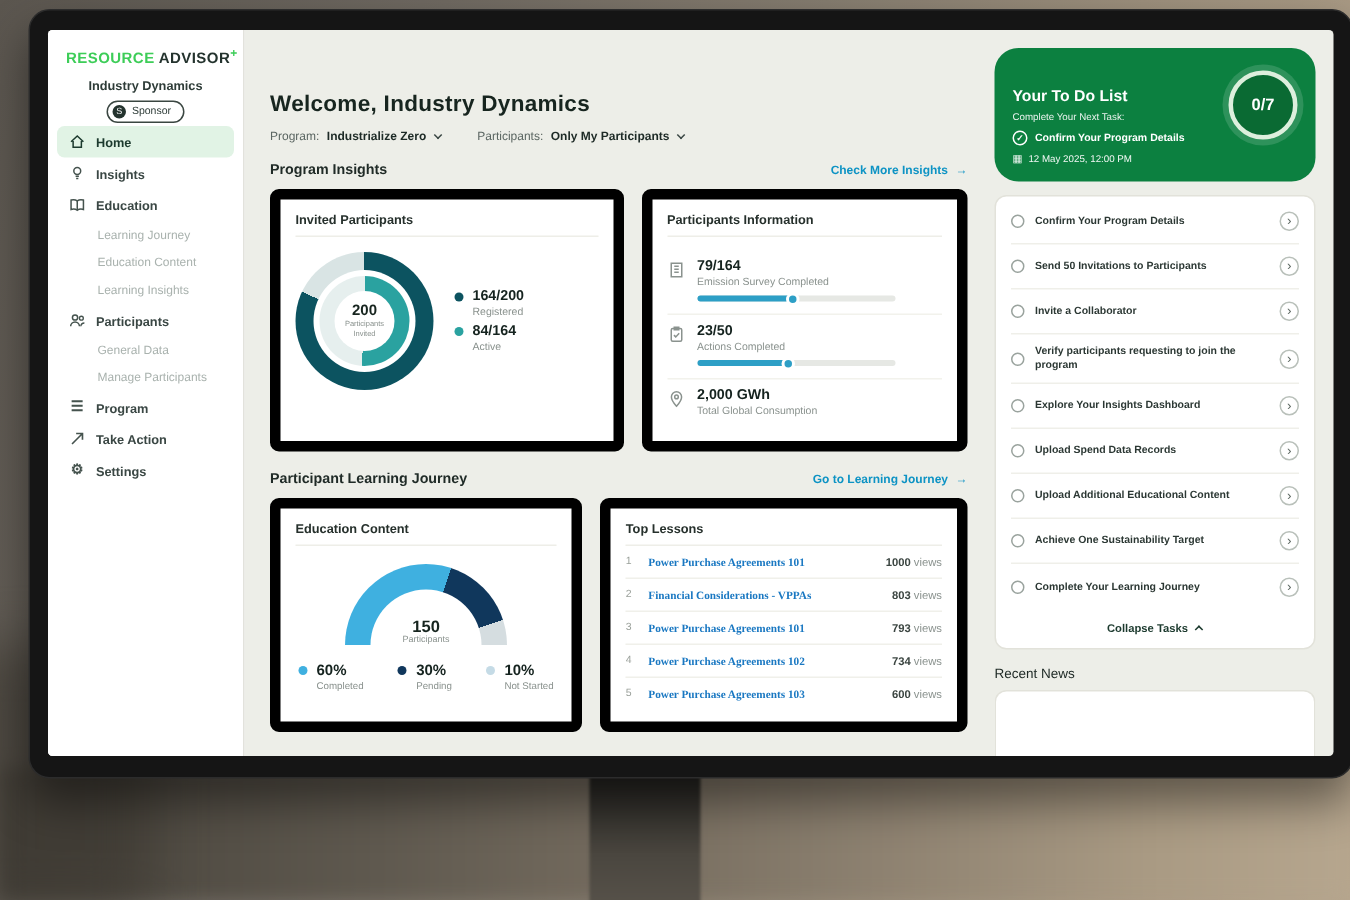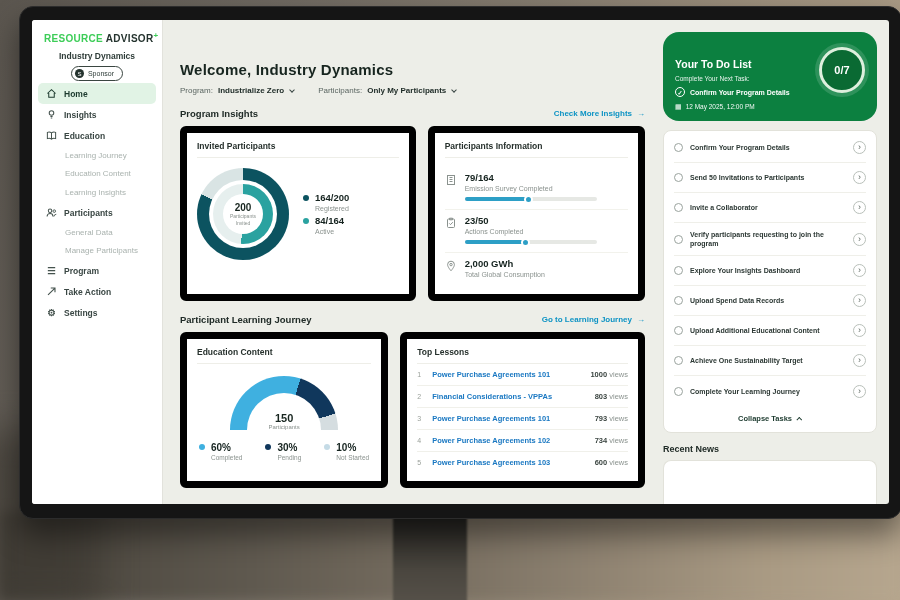--- a/index.html
+++ b/index.html
@@ -99,21 +99,21 @@
   .gauge-center { position:absolute; left:0; right:0; bottom:0; text-align:center; }
   .gauge-center .gval { font-size:11px; font-weight:bold; color:#17251f; }
   .gauge-center .glbl { font-size:6px; color:#8a928e; }
   .edu-leg { display:flex; justify-content:space-between; margin-top:12px; padding:0 2px; }
   .edu-leg .leg-val { font-size:10px; }
   .edu-leg .leg-lbl { font-size:6.5px; margin-top:1px; }
 
   .lrow { display:flex; align-items:center; gap:7px; padding:6px 0; border-bottom:1px solid #f0f0ea; }
   .lrow:last-child { border-bottom:none; }
   .lrank { font-size:7px; color:#9aa09a; width:8px; flex-shrink:0; }
-  .ltitle { flex:1; font-size:7.5px; font-weight:bold; color:#1a78c2; cursor:pointer; }
+  .ltitle { flex:1; font-size:7.5px; font-weight:bold; color:#1a78c2; cursor:pointer;font-family:Liberation Serif, serif; }
   .lviews { font-size:7.5px; color:#3c4642; font-weight:bold; white-space:nowrap; }
   .lviews .vw { color:#8a928e; font-weight:normal; }
 
   
   .right { width:232px; flex-shrink:0; padding:12px 12px 0 6px; display:flex; flex-direction:column; }
   .todo-green { background:#0c8040; border-radius:16px; padding:26px 12px 11px; color:#fff; position:relative; }
   .tg-title { font-size:10.5px; font-weight:bold; }
   .tg-sub { font-size:6.5px; margin-top:5px; opacity:.9; }
   .tg-task { display:flex; gap:5px; align-items:center; margin-top:5px; font-size:7px; font-weight:bold; max-width:140px; }
   .tg-check { width:10px; height:10px; border-radius:50%; border:1px solid #fff; font-size:6px;
@@ -128,21 +128,21 @@
   .trow { display:flex; align-items:center; gap:7px; padding:7px 0; min-height:30px; border-bottom:1px solid #efefe9; cursor:pointer; }
   .tcheck { width:9px; height:9px; border:1px solid #9aa39e; border-radius:50%; flex-shrink:0; }
   .tlabel { flex:1; font-size:7px; font-weight:bold; color:#2c3834; line-height:1.3; }
   .tgo { width:13px; height:13px; border:1px solid #b9c0ba; border-radius:50%; display:flex;
     align-items:center; justify-content:center; font-size:9px; color:#5a655f; flex-shrink:0; line-height:1; }
   .collapse { display:flex; justify-content:center; align-items:center; gap:6px; padding:8px 0 5px;
     font-size:7.5px; font-weight:bold; color:#1c3a2e; cursor:pointer; }
   .chev-up { display:inline-block; width:4px; height:4px; border-left:1.2px solid #1c3a2e;
     border-top:1.2px solid #1c3a2e; transform:rotate(45deg) translateY(1px); }
 
-  .news-title { margin-top:11px; font-size:9px; font-weight:bold; color:#202b27; }
+  .news-title { margin-top:11px; font-size:9px; font-weight:normal; color:#202b27; }
   .news-card { margin-top:6px; background:#fff; border:1px solid #e2e2da; border-bottom:none;
     border-radius:8px 8px 0 0; flex:1; min-height:12px; }
 
   svg { display:block; width:100%; height:100%; }
 </style>
 </head>
 <body>
 
 <div class="bg-bottom"></div>
 <div class="bg-left-dark"></div>

